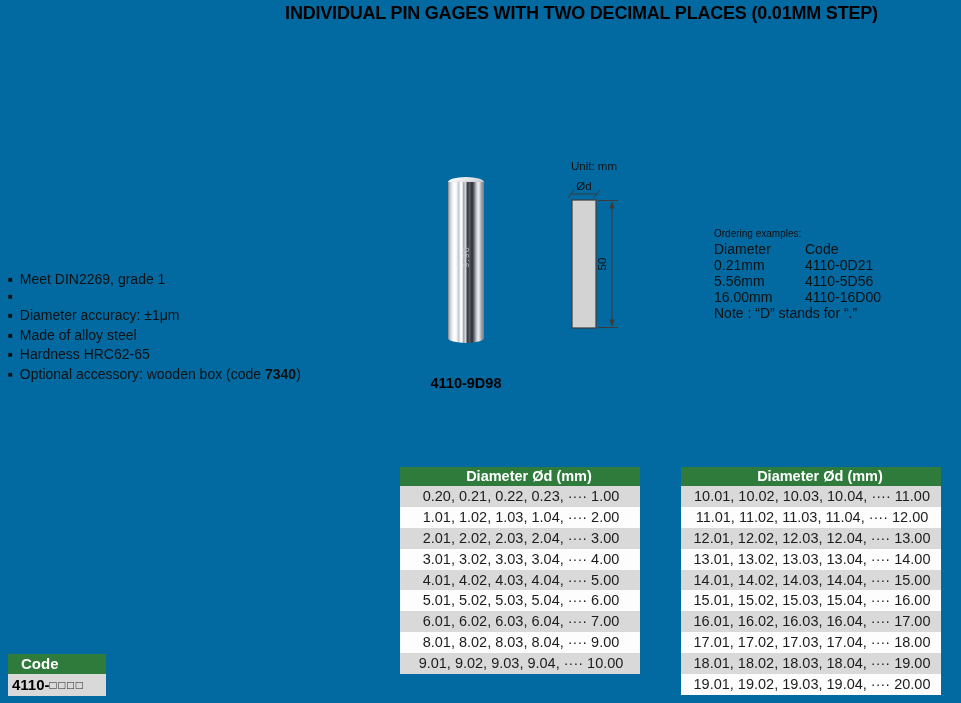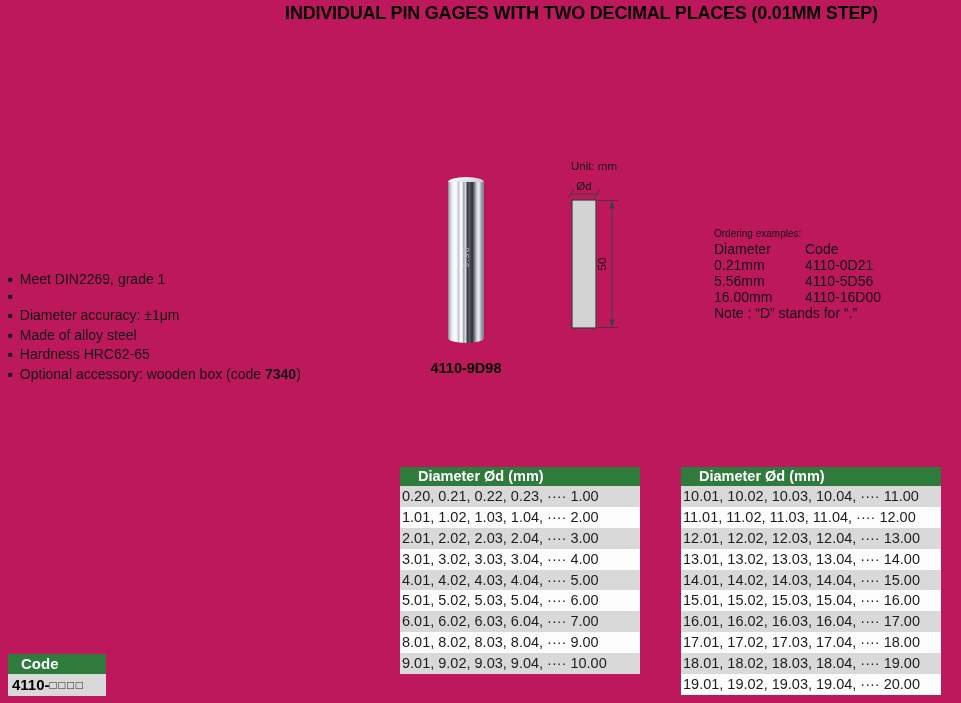--- a/index.html
+++ b/index.html
@@ -1,17 +1,17 @@
 <!DOCTYPE html>
 <html><head>
 <meta charset="utf-8">
 <style>
   html,body{margin:0;padding:0;background:#fff;}
   .canvas{
-    position:relative;width:961px;height:703px;background:#be185d;overflow:hidden;
+    position:relative;width:961px;height:703px;background:#0369a1;overflow:hidden;
     font-family:"Liberation Sans","DejaVu Sans",sans-serif;color:#111;
   }
   .abs{position:absolute;}
 
   
   .title{
     left:202px;top:3px;width:759px;text-align:center;
     font-size:18px;font-weight:bold;letter-spacing:-0.2px;color:#000;white-space:nowrap;
   }
 
@@ -34,35 +34,35 @@
   .pin-top{
     left:448px;top:177px;width:36px;height:11px;border-radius:50%;
     background:linear-gradient(160deg,#f4f6f8 20%,#d4d8dd 55%,#aeb3bb 90%);
     box-shadow:0 1px 0 rgba(90,95,105,.55);
   }
   .pin-marking{
     left:441px;top:252px;width:50px;text-align:center;
     transform:rotate(-90deg);font-size:9px;color:#b7bcc3;letter-spacing:1px;
   }
   .pin-caption{
-    left:420px;top:360px;width:92px;text-align:center;
+    left:420px;top:375px;width:92px;text-align:center;
     font-size:14.5px;font-weight:bold;color:#000;
   }
 
   
   .diagram{left:566px;top:157px;}
 
   
   .ordering{left:714px;top:226px;width:240px;font-size:14px;line-height:15.9px;color:#111;}
   .ordering .oh{font-weight:normal;font-size:10px;}
   .orow{display:flex;}
   .orow .c1{width:91px;flex:0 0 91px;}
 
   
-  .dtable{top:467px;}
+  .dtable{top:467px;text-align:center;}
   .dtable.left{left:400px;width:240px;}
   .dtable.right{left:681px;width:260px;}
   .thead{
     height:19px;line-height:19px;background:#2e7b3c;color:#ffffff;
     font-weight:bold;font-size:14.5px;padding-left:18px;
   }
   .trow{
     height:20.9px;line-height:20.9px;font-size:14.5px;color:#1c1c1c;
     padding-left:2px;white-space:nowrap;background:#fdfdfd;
   }

